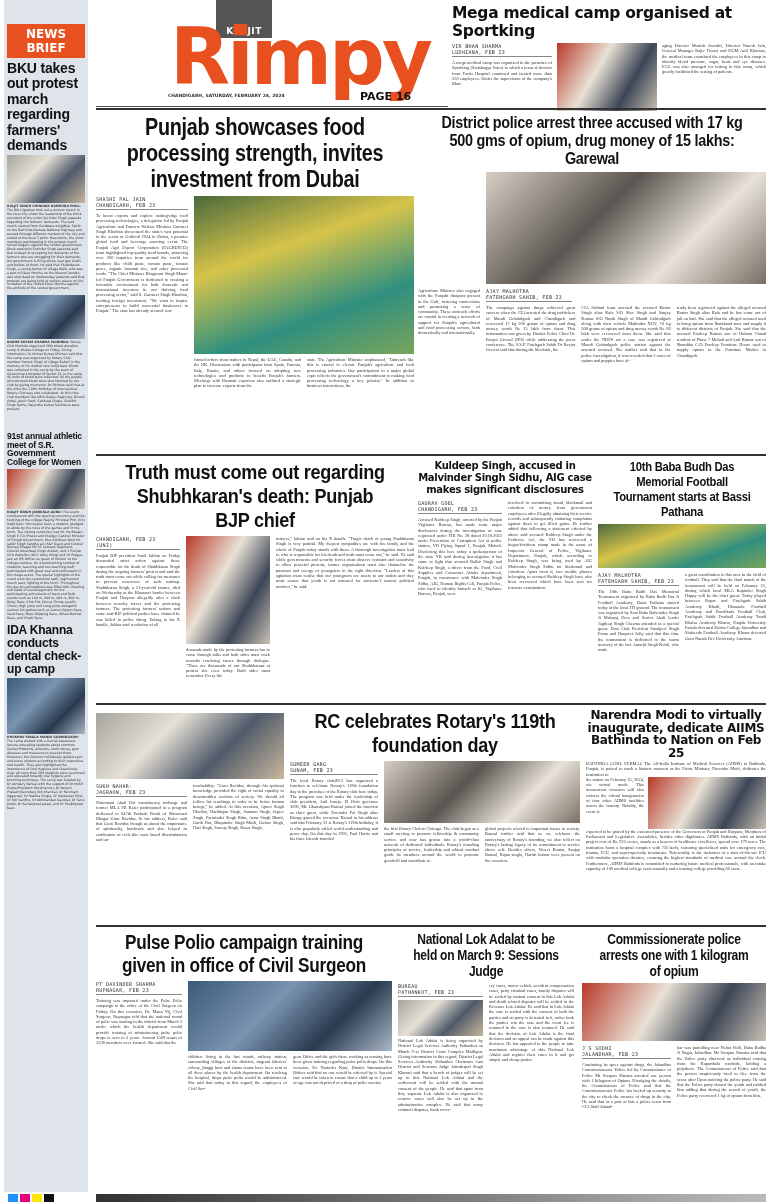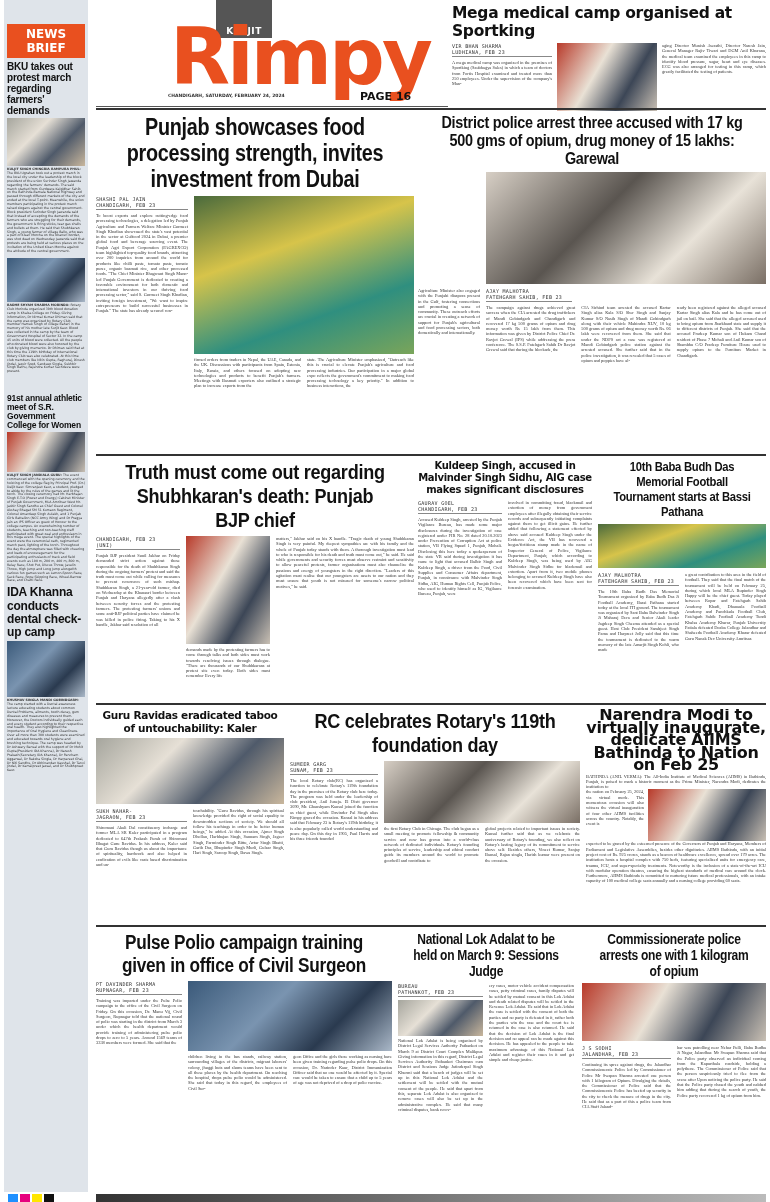--- a/index.html
+++ b/index.html
@@ -31,21 +31,21 @@
   .cols{display:flex;gap:6px}
   .cols>div{flex:1}
   .reg{position:absolute;height:8px;width:10px}
 </style>
 </head>
 <body>
 
 <div class="abs sidebar">
   <div class="nb">NEWS BRIEF</div>
   <div>
-    <div class="sh big" style="font-size:10px">BKU takes out protest march regarding farmers' demands</div>
+    <div class="sh big" style="font-size:14px">BKU takes out protest march regarding farmers' demands</div>
     <div class="sph photo p2" style="height:48px"></div>
     <div class="sbody"><b>KULJIT SINGH CHINGRIA RAMPURA PHUL:</b> <span>The BKU Ugrahan took out a protest march in the local city under the leadership of the block president of the union Surinder Singh Jawanda regarding the farmers' demands. The said march started from Gurdwara Kalgidhar Sahib on the Bathinda-Barnala National Highway and passed through different markets of the city and ended at the local T-point. Meanwhile, the union members participating in the protest march raised slogans against the central government. Block president Surinder Singh Jawanda said that instead of accepting the demands of the farmers who are struggling for their demands, the government is firing sticks, tear gas shells and bullets at them. He said that Shubhkaran Singh, a young farmer of village Ballo, who was a part of Kisan Morcha on the Khanuri border, was shot dead on Wednesday. Jawanda said that protests are being held at various places on the invitation of the United Kisan Morcha against the attitude of the central government.</span></div>
   </div>
   <div style="margin-top:4px">
     <div class="sph photo p6" style="height:44px"></div>
     <div class="sbody"><b>RADHE SHYAM SHARMA MORINDA:</b> <span>Rotary Club Morinda organized 39th blood donation camp in Khalsa College on Friday. Giving information, Dr Nirmal Kumar Dhiman said that the camp was organized by Rotary Club member Harnek Singh of village Baheri in the memory of his mother late Surjit Kaur. Blood was collected in the camp by the team of Government Hospital of Sector 32. In the camp 45 units of blood were collected. All the people who donated blood were also honored by the club by giving memento. Dr Dhiman said that at this time the 119th birthday of International Rotary Club was also celebrated. At this time club members like Nitin Gupta, Raghuraj, Dinesh Jindal, Jasvir Sood, Sandeep Singla, Sukhbir Singh Bathu, Rajendra Kumar Sachdeva were present.</span></div>
   </div>
   <div style="margin-top:20px">
     <div class="sh" style="font-size:8.5px">91st annual athletic meet of S.R. Government College for Women</div>
     <div class="sph photo p5" style="height:40px"></div>
@@ -156,21 +156,20 @@
       <div class="by" style="white-space:pre-line">AJAY MALHOTRA
 FATEHGARH SAHIB, FEB 23</div>
       <div class="bt">The 10th Baba Budh Das Memorial Tournament organized by Baba Budh Das Ji Football Academy, Bassi Pathana started today at the local ITI ground. The tournament was organized by Sant Baba Balwinder Singh Ji Maharaj Dera and Senior Akali leader Jagdeep Singh Cheema attended as a special guest. Host Club President Sarabjeet Singh Pama and Harpreet Jolly said that this time the tournament is dedicated to the warm memory of the late Amarjit Singh Kohli, who made</div>
     </div>
     <div class="bt">a great contribution to this area in the field of football. They said that the final match of the tournament will be held on February 25, during which local MLA Rupinder Singh Happy will be the chief guest. Today played between Ropar and Fatehgarh Sahib Academy Khadi, Dhanaula Football Academy and Panchkula Football Club, Fatehgarh Sahib Football Academy Tundi Khalsa Academy Kharar, Punjab University Patiala defeated Doaba College Jalandhar and Shaheeda Football Academy Kharar defeated Guru Nanak Dev University Amritsar.</div>
   </div>
 </div>
 <div class="abs hrb" style="left:96px;top:703px;width:670px"></div>
 
 <div class="abs" style="left:96px;top:709px;width:188px;height:212px;overflow:hidden">
-  <div class="hls" style="font-size:10.5px;line-height:12.5px">Guru Ravidas eradicated taboo of untouchability: Kaler</div>
   <div class="photo p2" style="height:66px;margin:4px 0"></div>
   <div class="cols">
     <div>
       <div class="by" style="white-space:pre-line">SUKH NAHAR-
 JAGRAON, FEB 23</div>
       <div class="bt">Shiromani Akali Dal constituency incharge and former MLA SR Kaler participated in a program dedicated to 647th Prakash Purab of Shiromani Bhagat Guru Ravidas. In his address, Kaler said that Guru Ravidas though us about the importance of spirituality, hardwork and also helped in eradication of evils like caste based discrimination and un-</div>
     </div>
     <div class="bt">touchability. "Guru Ravidas, through his spiritual knowledge provided the right of social equality to downtrodden sections of society. We should all follow his teachings in order to be better human beings," he added. At this occasion, Ajmer Singh Dhollan, Harbhajan Singh, Sannam Singh, Jageer Singh, Parminder Singh Bittu, Avtar Singh Bhatti, Garib Das, Bhupinder Singh Murli, Gulzar Singh, Hari Singh, Saroop Singh, Bawa Singh.</div>
   </div>
 </div>
@@ -187,21 +186,21 @@
       <div class="photo p4" style="height:62px"></div>
       <div class="cols" style="margin-top:3px">
         <div class="bt">the first Rotary Club in Chicago. The club began as a small meeting to promote fellowship &amp; community service and now has grown into a world-class network of dedicated individuals. Rotary's founding principles of service, leadership and ethical conduct guide its members around the world to promote goodwill and contribute to</div>
         <div class="bt">global projects related to important issues in society. Kansal further said that as we celebrate the anniversary of Rotary's founding, we also reflect on Rotary's lasting legacy of its commitment to service above self. Besides others, Vineet Kumar, Sanjay Bansal, Rajan singla, Harish kumar were present on the occasion.</div>
       </div>
     </div>
   </div>
 </div>
 
 <div class="abs" style="left:586px;top:709px;width:180px;height:212px;overflow:hidden">
-  <div class="hls" style="font-size:16px;line-height:12.5px">Narendra Modi to virtually inaugurate, dedicate AIIMS Bathinda to Nation on Feb 25</div>
+  <div class="hls" style="font-size:12px;line-height:12.5px">Narendra Modi to virtually inaugurate, dedicate AIIMS Bathinda to Nation on Feb 25</div>
   <div class="bt" style="margin-top:2px">BATHINDA (ANIL VERMA): The All-India Institute of Medical Sciences (AIIMS) in Bathinda, Punjab, is poised to mark a historic moment as the Prime Minister, Narendra Modi, dedicates the institution to</div>
   <div style="display:flex;gap:4px">
     <div style="width:58px" class="bt">the nation on February 25, 2024, via virtual mode. This momentous occasion will also witness the virtual inauguration of four other AIIMS facilities across the country. Notably, the event is</div>
     <div class="photo p5" style="flex:1;height:52px"></div>
   </div>
   <div class="bt">expected to be graced by the esteemed presence of the Governors of Punjab and Haryana, Members of Parliament and Legislative Assemblies, besides other dignitaries. AIIMS Bathinda, with an initial project cost of Rs. 925 crores, stands as a beacon of healthcare excellence, spread over 179 acres. The institution hosts a hospital complex with 750 beds, featuring specialized units for emergency care, trauma, ICU, and super-specialty treatments. Noteworthy is the inclusion of a state-of-the-art ICU with modular operation theatres, ensuring the highest standards of medical care around the clock. Furthermore, AIIMS Bathinda is committed to nurturing future medical professionals, with an intake capacity of 100 medical college seats annually and a nursing college providing 60 seats.</div>
 </div>
 <div class="abs hrb" style="left:96px;top:925px;width:670px"></div>
 
 <div class="abs" style="left:96px;top:931px;width:296px;height:262px;overflow:hidden">

